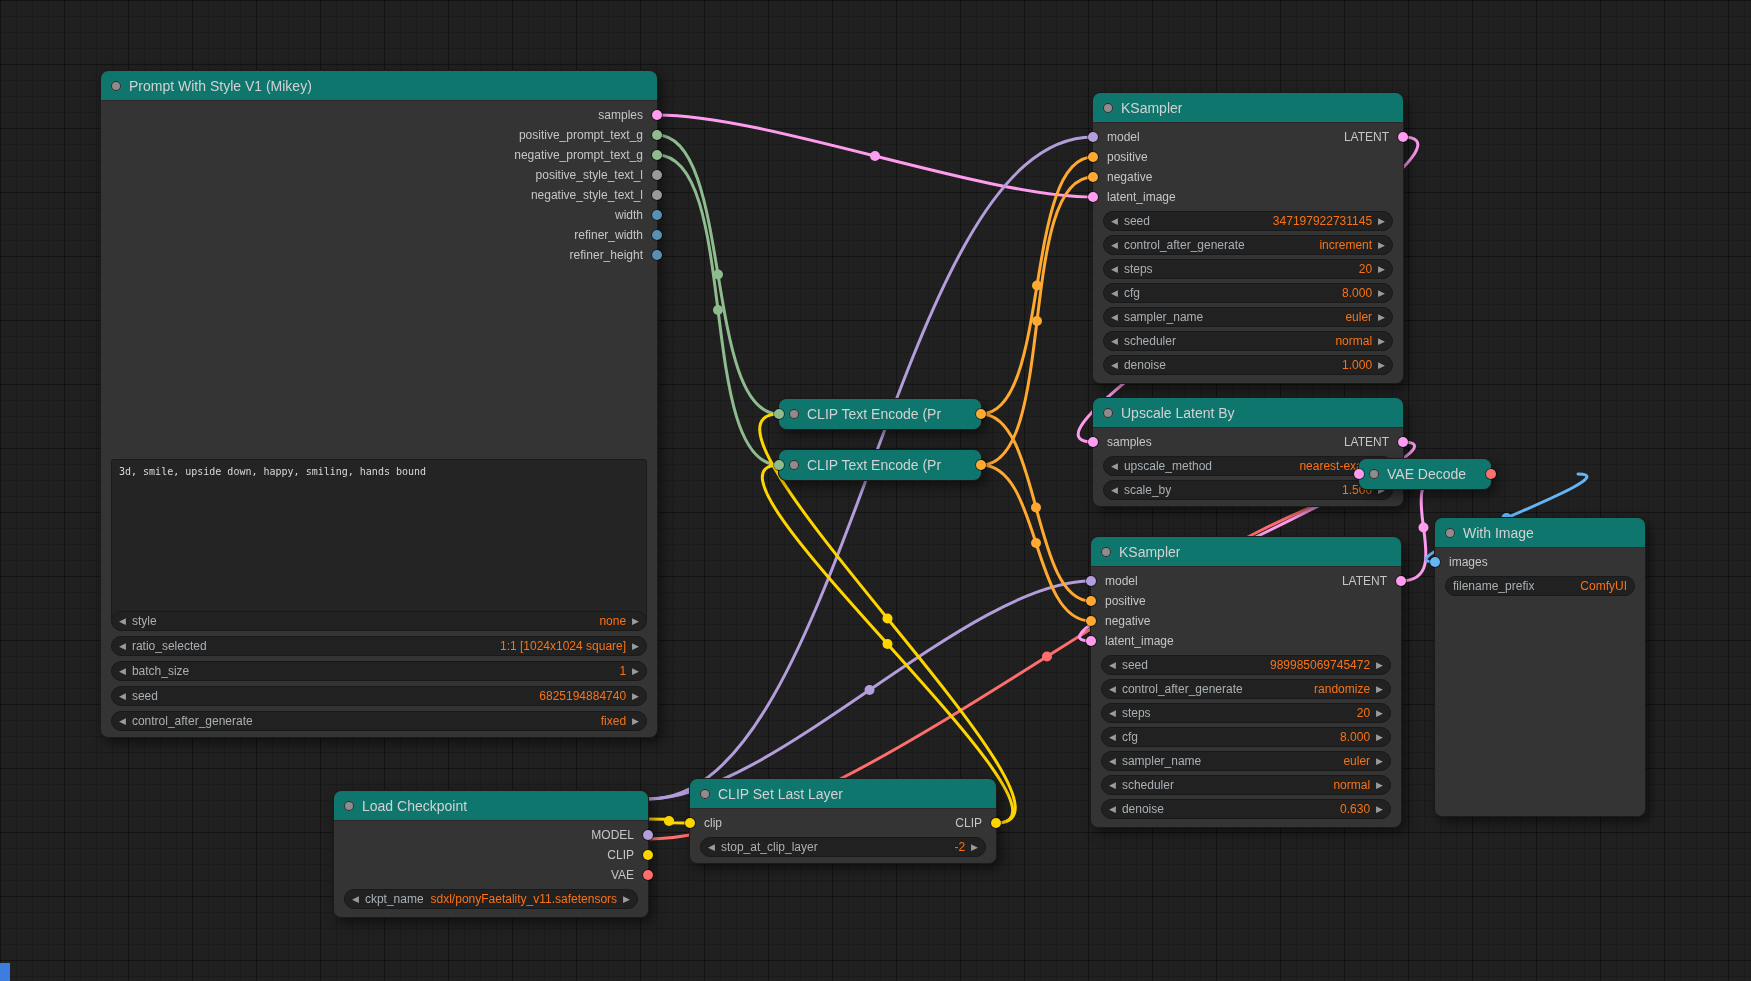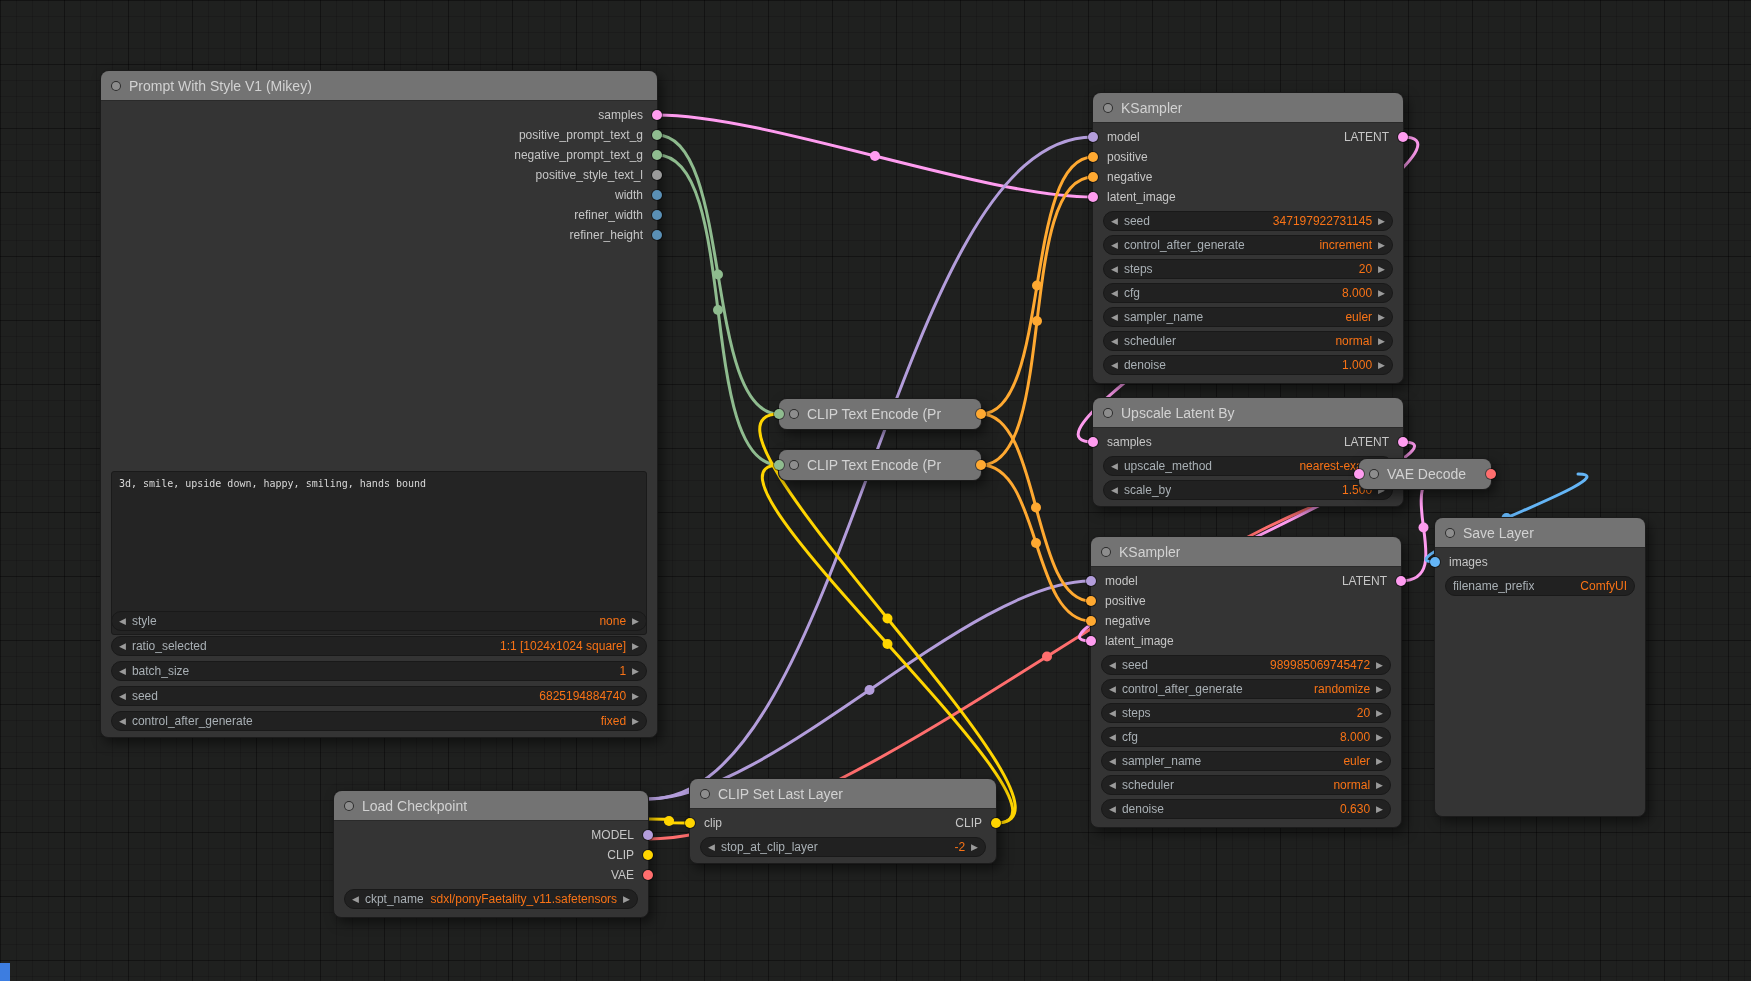--- a/index.html
+++ b/index.html
@@ -9,21 +9,21 @@
     background-color:#1f201f;
     background-image:
       linear-gradient(rgba(0,0,0,.30) 1px,transparent 1px),
       linear-gradient(90deg,rgba(0,0,0,.30) 1px,transparent 1px),
       linear-gradient(rgba(0,0,0,.14) 1px,transparent 1px),
       linear-gradient(90deg,rgba(0,0,0,.14) 1px,transparent 1px);
     background-size:64px 64px,64px 64px,16px 16px,16px 16px;}
   #wires{position:absolute;inset:0;z-index:1;pointer-events:none}
   .node{position:absolute;z-index:2;background:#343434;border:1px solid #1b1b1b;border-radius:8px;
     box-shadow:4px 5px 12px rgba(0,0,0,.5)}
-  .node-header{height:30px;display:flex;align-items:center;gap:8px;padding:0 10px;background:#737373;
+  .node-header{height:30px;display:flex;align-items:center;gap:8px;padding:0 10px;background:#0f766e;
     border-radius:8px 8px 0 0;border-bottom:1px solid #2a2a2a}
   .node.collapsed{background:#3a3a3a}
   .node.collapsed .node-header{height:100%;border-radius:8px;border-bottom:none}
   .collapse-dot{width:10px;height:10px;border-radius:50%;background:#8d8d8d;flex:none;box-shadow:inset 0 0 0 1px #2a2a2a}
   .node-title{font-size:14px;color:#d2d2d2;white-space:nowrap;overflow:hidden}
   .slots{padding-top:4px}
   .slot-row{position:relative;height:20px;display:flex;align-items:center;font-size:12px;color:#c6c6c6}
   .in-label{padding-left:14px;white-space:nowrap}
   .out-label{margin-left:auto;padding-right:14px;white-space:nowrap}
   .slot-dot{position:absolute;top:50%;width:10px;height:10px;border-radius:50%;transform:translateY(-50%);
@@ -100,33 +100,37 @@
       </div>
       <div class="slot-row">
         <span class="out-label">negative_prompt_text_g</span>
         <span class="slot-dot out" style="background: rgb(143, 188, 143);"></span>
       </div>
       <div class="slot-row">
         <span class="out-label">positive_style_text_l</span>
         <span class="slot-dot out" style="background: rgb(154, 154, 154);"></span>
       </div>
       <div class="slot-row">
+        <span class="out-label">negative_style_text_l</span>
+        <span class="slot-dot out" style="background: rgb(154, 154, 154);"></span>
+      </div>
+      <div class="slot-row">
         <span class="out-label">width</span>
         <span class="slot-dot out" style="background: rgb(90, 143, 181);"></span>
       </div>
       <div class="slot-row">
         <span class="out-label">refiner_width</span>
         <span class="slot-dot out" style="background: rgb(90, 143, 181);"></span>
       </div>
       <div class="slot-row">
         <span class="out-label">refiner_height</span>
         <span class="slot-dot out" style="background: rgb(90, 143, 181);"></span>
       </div>
     </div>
-    <div class="textbox" style="top:400px;height:164px">3d, smile, upside down, happy, smiling, hands bound</div>
+    <div class="textbox" style="top:388px;height:164px">3d, smile, upside down, happy, smiling, hands bound</div>
     <div class="pws-widgets">
       <div class="widget">
         <span class="arrow">◀</span>
         <span class="w-label">style</span>
         <span class="w-value">none</span>
         <span class="arrow">▶</span>
       </div>
       <div class="widget">
         <span class="arrow">◀</span>
         <span class="w-label">ratio_selected</span>
@@ -259,21 +263,21 @@
       <span class="collapse-dot"></span>
       <span class="node-title">VAE Decode</span>
     </div>
     <span class="slot-dot in" style="background: rgb(255, 156, 240);"></span>
     <span class="slot-dot out" style="background: rgb(255, 110, 110);"></span>
   </div>
 
   <div class="node" style="left:1434px;top:517px;width:212px;height:300px">
     <div class="node-header">
       <span class="collapse-dot"></span>
-      <span class="node-title">Save Layer</span>
+      <span class="node-title">With Image</span>
     </div>
     <div class="slots">
       <div class="slot-row">
         <span class="slot-dot in" style="background: rgb(100, 181, 246);"></span>
         <span class="in-label">images</span>
       </div>
     </div>
     <div>
       <div class="widget">
         <span class="w-label">filename_prefix</span>

